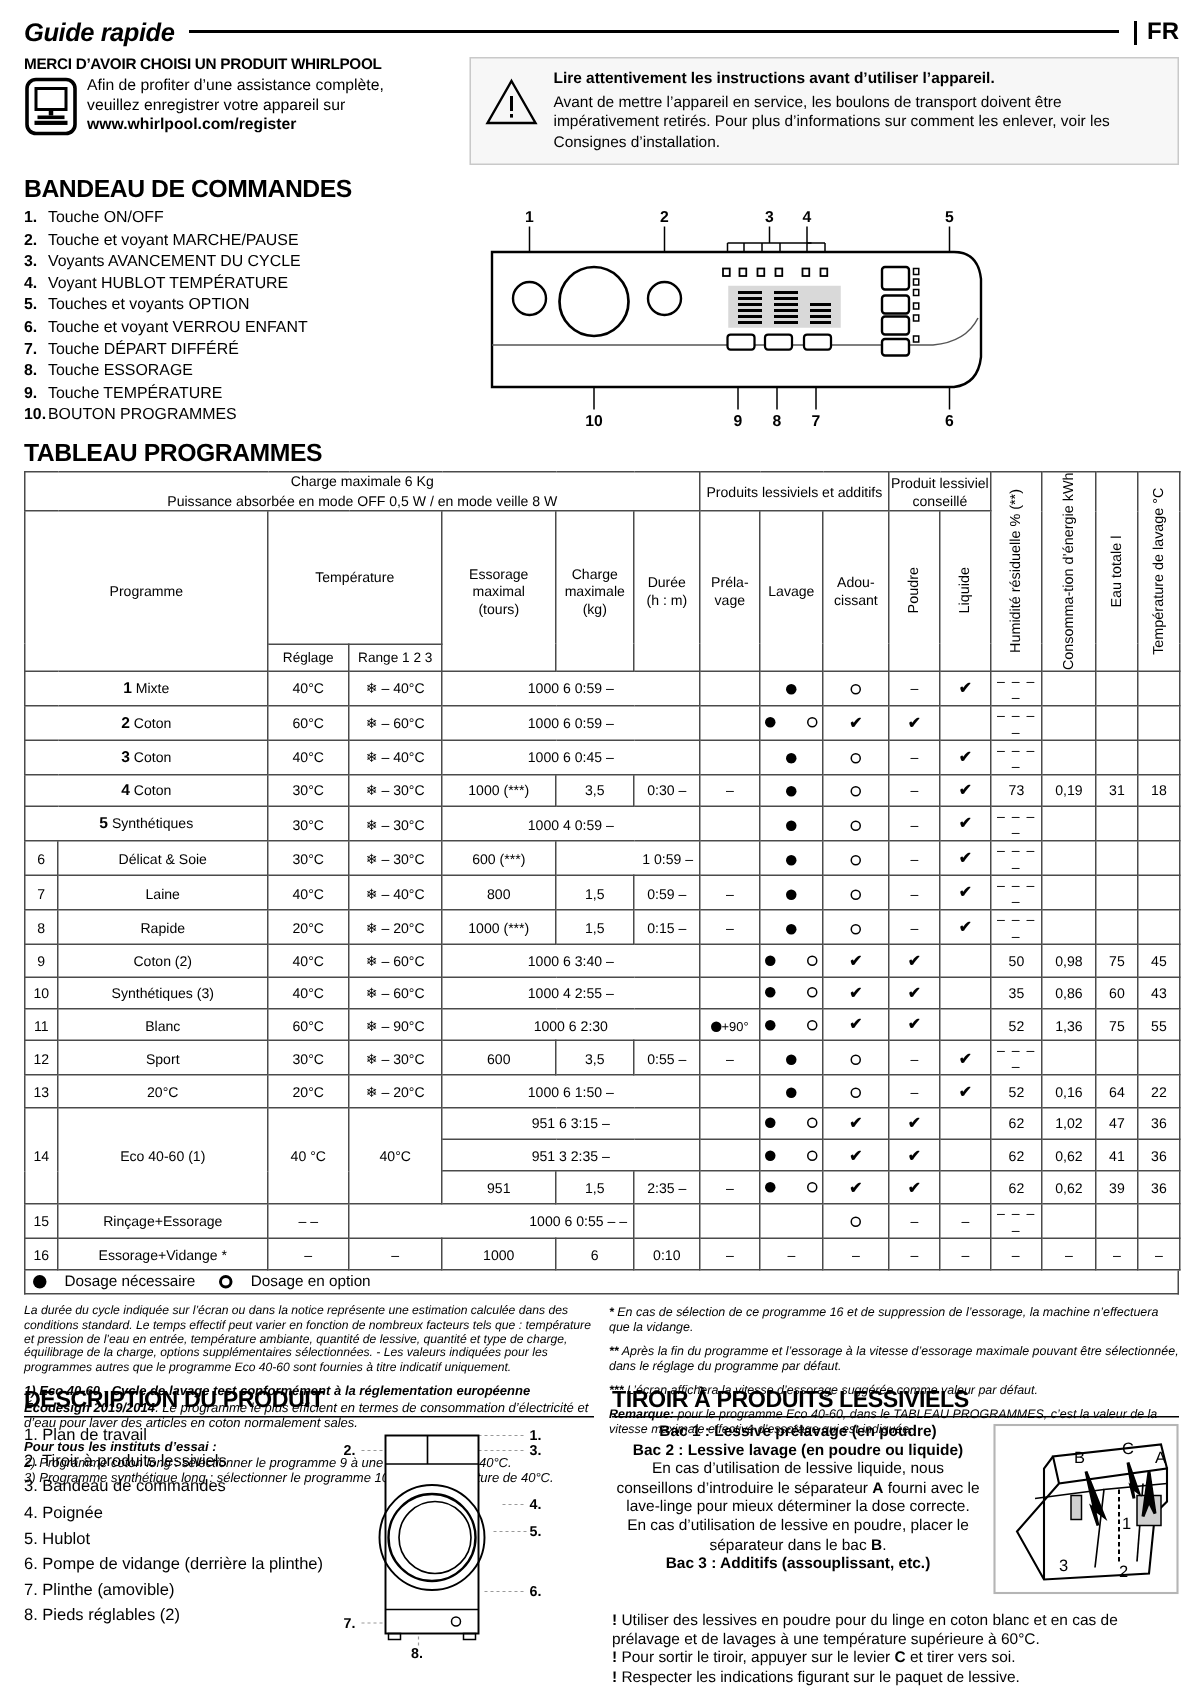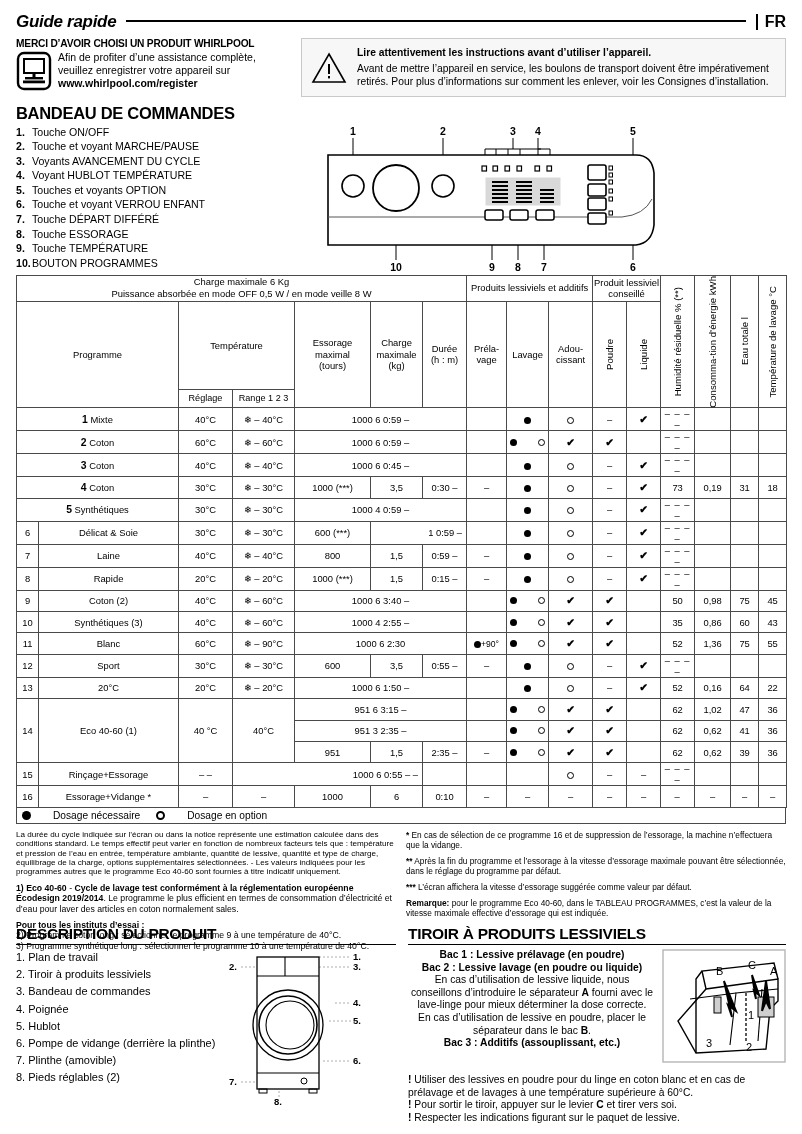--- a/index.html
+++ b/index.html
@@ -15,21 +15,21 @@
   .page { position:relative; width:802px; height:841px; padding:0 16px; }
 
   
   .hdr { display:flex; align-items:center; padding-top:12px; }
   .hdr-title { font-style:italic; font-weight:bold; font-size:17px; letter-spacing:-.3px; white-space:nowrap; }
   .hdr-rule { flex:1; height:2px; background:#000; margin:0 10px 2px 10px; }
   .hdr-tick { width:2px; height:16px; background:#000; margin-bottom:1px; }
   .hdr-lang { font-weight:bold; font-size:16px; margin-left:7px; }
 
   
-  .thanks-row { display:flex; margin-top:6px; align-items:flex-start;justify-content:flex-end; }
+  .thanks-row { display:flex; gap:12px; margin-top:6px; align-items:flex-start;justify-content:flex-end; }
   .thanks { width:285px; flex:0 0 285px; }
   .thanks-title { font-weight:bold; font-size:10.2px; letter-spacing:-.2px; margin-bottom:2px; }
   .thanks-body { display:flex; gap:6px; align-items:flex-start; }
   .pc-icon { flex:0 0 36px; height:40px; position:relative; }
   .pc-icon svg { display:block; }
   .thanks-lines { font-size:10.5px; line-height:13px; }
   .thanks-lines b { font-weight:bold; }
 
   
   .warn { flex:1; border:1px solid #c9c9c9; background:#f7f7f7; padding:7px 9px; display:flex; gap:10px; align-items:flex-start; }
@@ -59,29 +59,29 @@
   .pnum { font-weight:bold; font-size:10.4px; text-align:center; }
   .lt { text-align:left; padding-left:3px; }
   .dot { display:inline-block; width:7px; height:7px; border-radius:50%; background:#000; vertical-align:middle; }
   .ring { display:inline-block; width:7px; height:7px; border-radius:50%; border:1.6px solid #000; vertical-align:middle; }
   .chk { font-size:10.5px; font-weight:bold; line-height:1; }
   .dash4 { letter-spacing:1px; font-size:9px; }
   .cellflex { display:flex; align-items:center; justify-content:center; gap:4px; height:100%; }
 
   
   .legend { display:flex; gap:16px; align-items:center; font-size:10.2px; border:1px solid #4a4a4a; border-top:none; padding:2px 5px; width:770px; }
-  .legend span.lg { display:flex; align-items:center; gap:22px; }
+  .legend span.lg { display:flex; align-items:center; gap:12px; }
   .lgdot { width:9px; height:9px; border-radius:50%; background:#000; display:inline-block; }
   .lgring { width:9px; height:9px; border-radius:50%; border:2px solid #000; display:inline-block; }
 
   
   .notes { display:flex; gap:10px; margin-top:6px; }
   .notes-l { width:380px; flex:0 0 380px; font-size:8.1px; line-height:9.4px; }
   .notes-r { flex:1; font-size:8.3px; line-height:10px; }
-  .notes p { margin:0 0 6px; }
+  .notes p { margin:0 0 6px;font-style:italic; }
   .notes b { font-weight:bold; }
   .bigger { font-size:8.7px; line-height:10.4px; }
 
   
   .bottom { display:flex; gap:12px; position:absolute; left:16px; right:16px; top:918px; }
   .bl { width:380px; flex:0 0 380px; }
   .br { flex:1; }
   .ul-rule { border-bottom:1.6px solid #000; margin-bottom:4px; padding-bottom:1px; }
   .plist { font-size:11px; line-height:17.2px; }
   .prod-row { display:flex; gap:4px; }
@@ -252,20 +252,21 @@
           <text x="74" y="146">10</text>
           <text x="170" y="146">9</text>
           <text x="196" y="146">8</text>
           <text x="222" y="146">7</text>
           <text x="311" y="146">6</text>
         </g>
       </svg>
     </div>
   </div>
 
+  <div class="sec-h">TABLEAU PROGRAMMES</div>
 
   <table class="tbl">
     <colgroup>
       <col style="width:22px">
         <col style="width:140px">
       <col style="width:54px">
         <col style="width:62px">
       <col style="width:76px">
         <col style="width:52px">
         <col style="width:44px">

